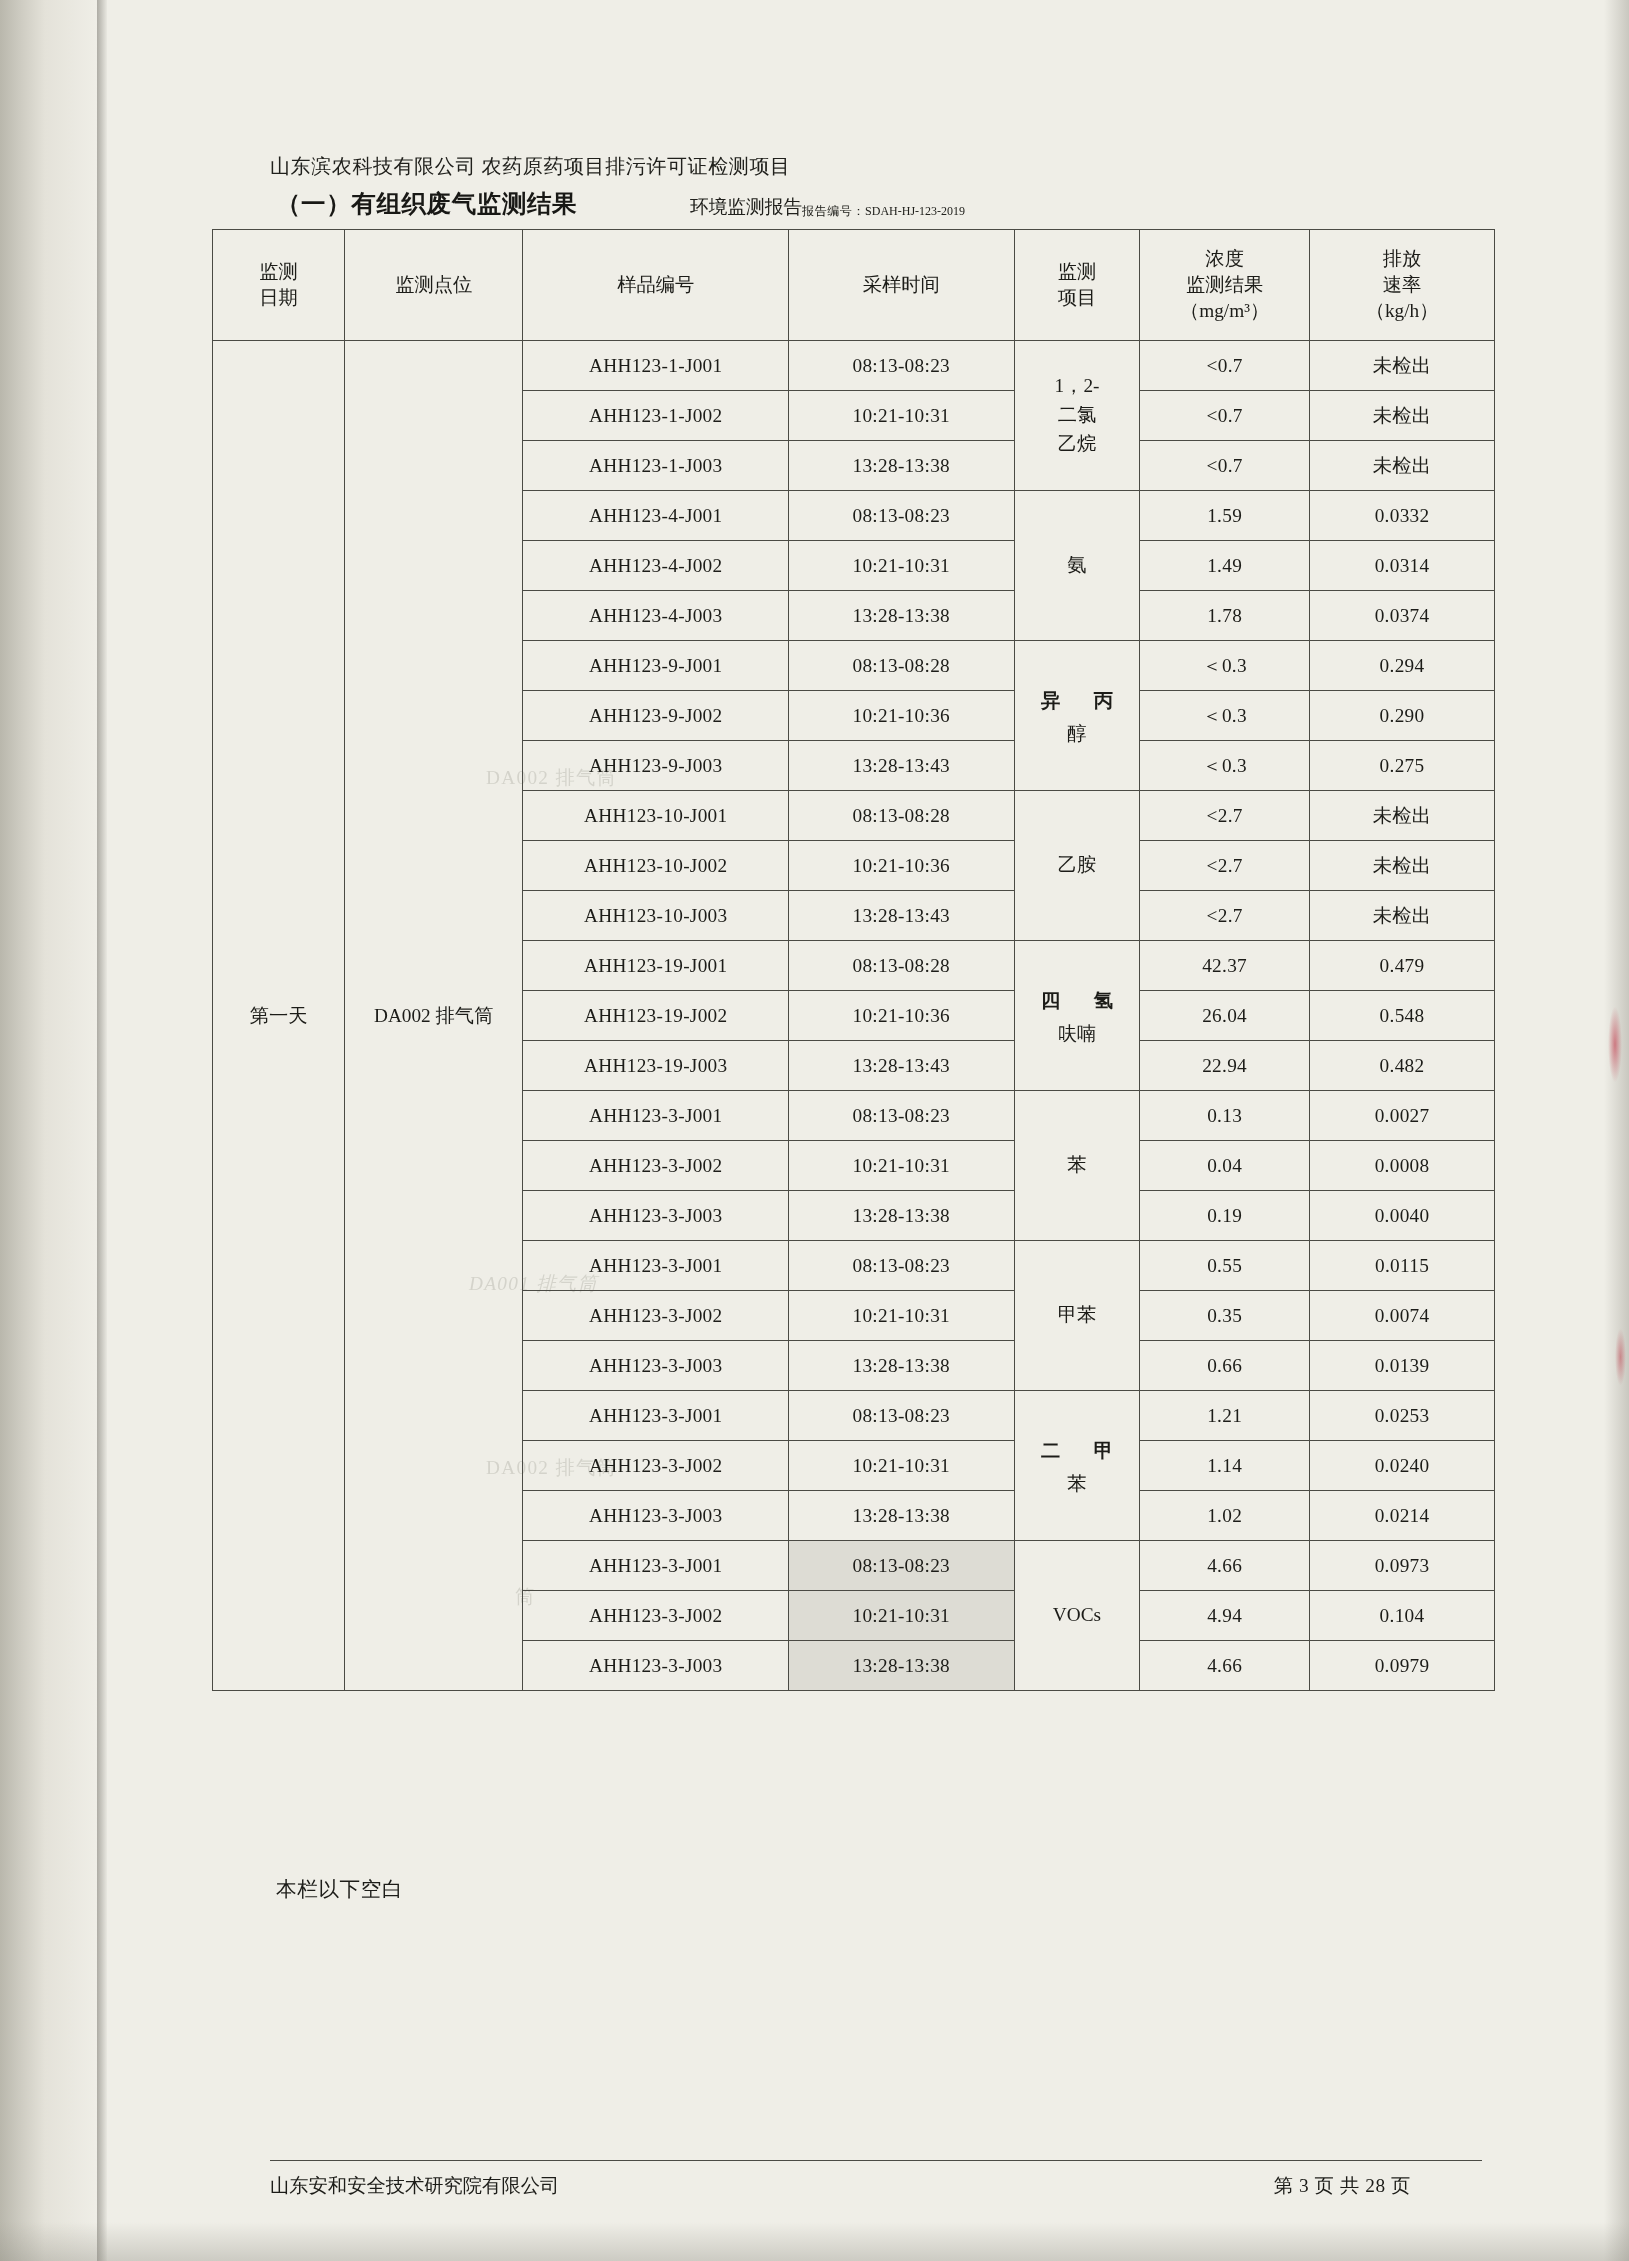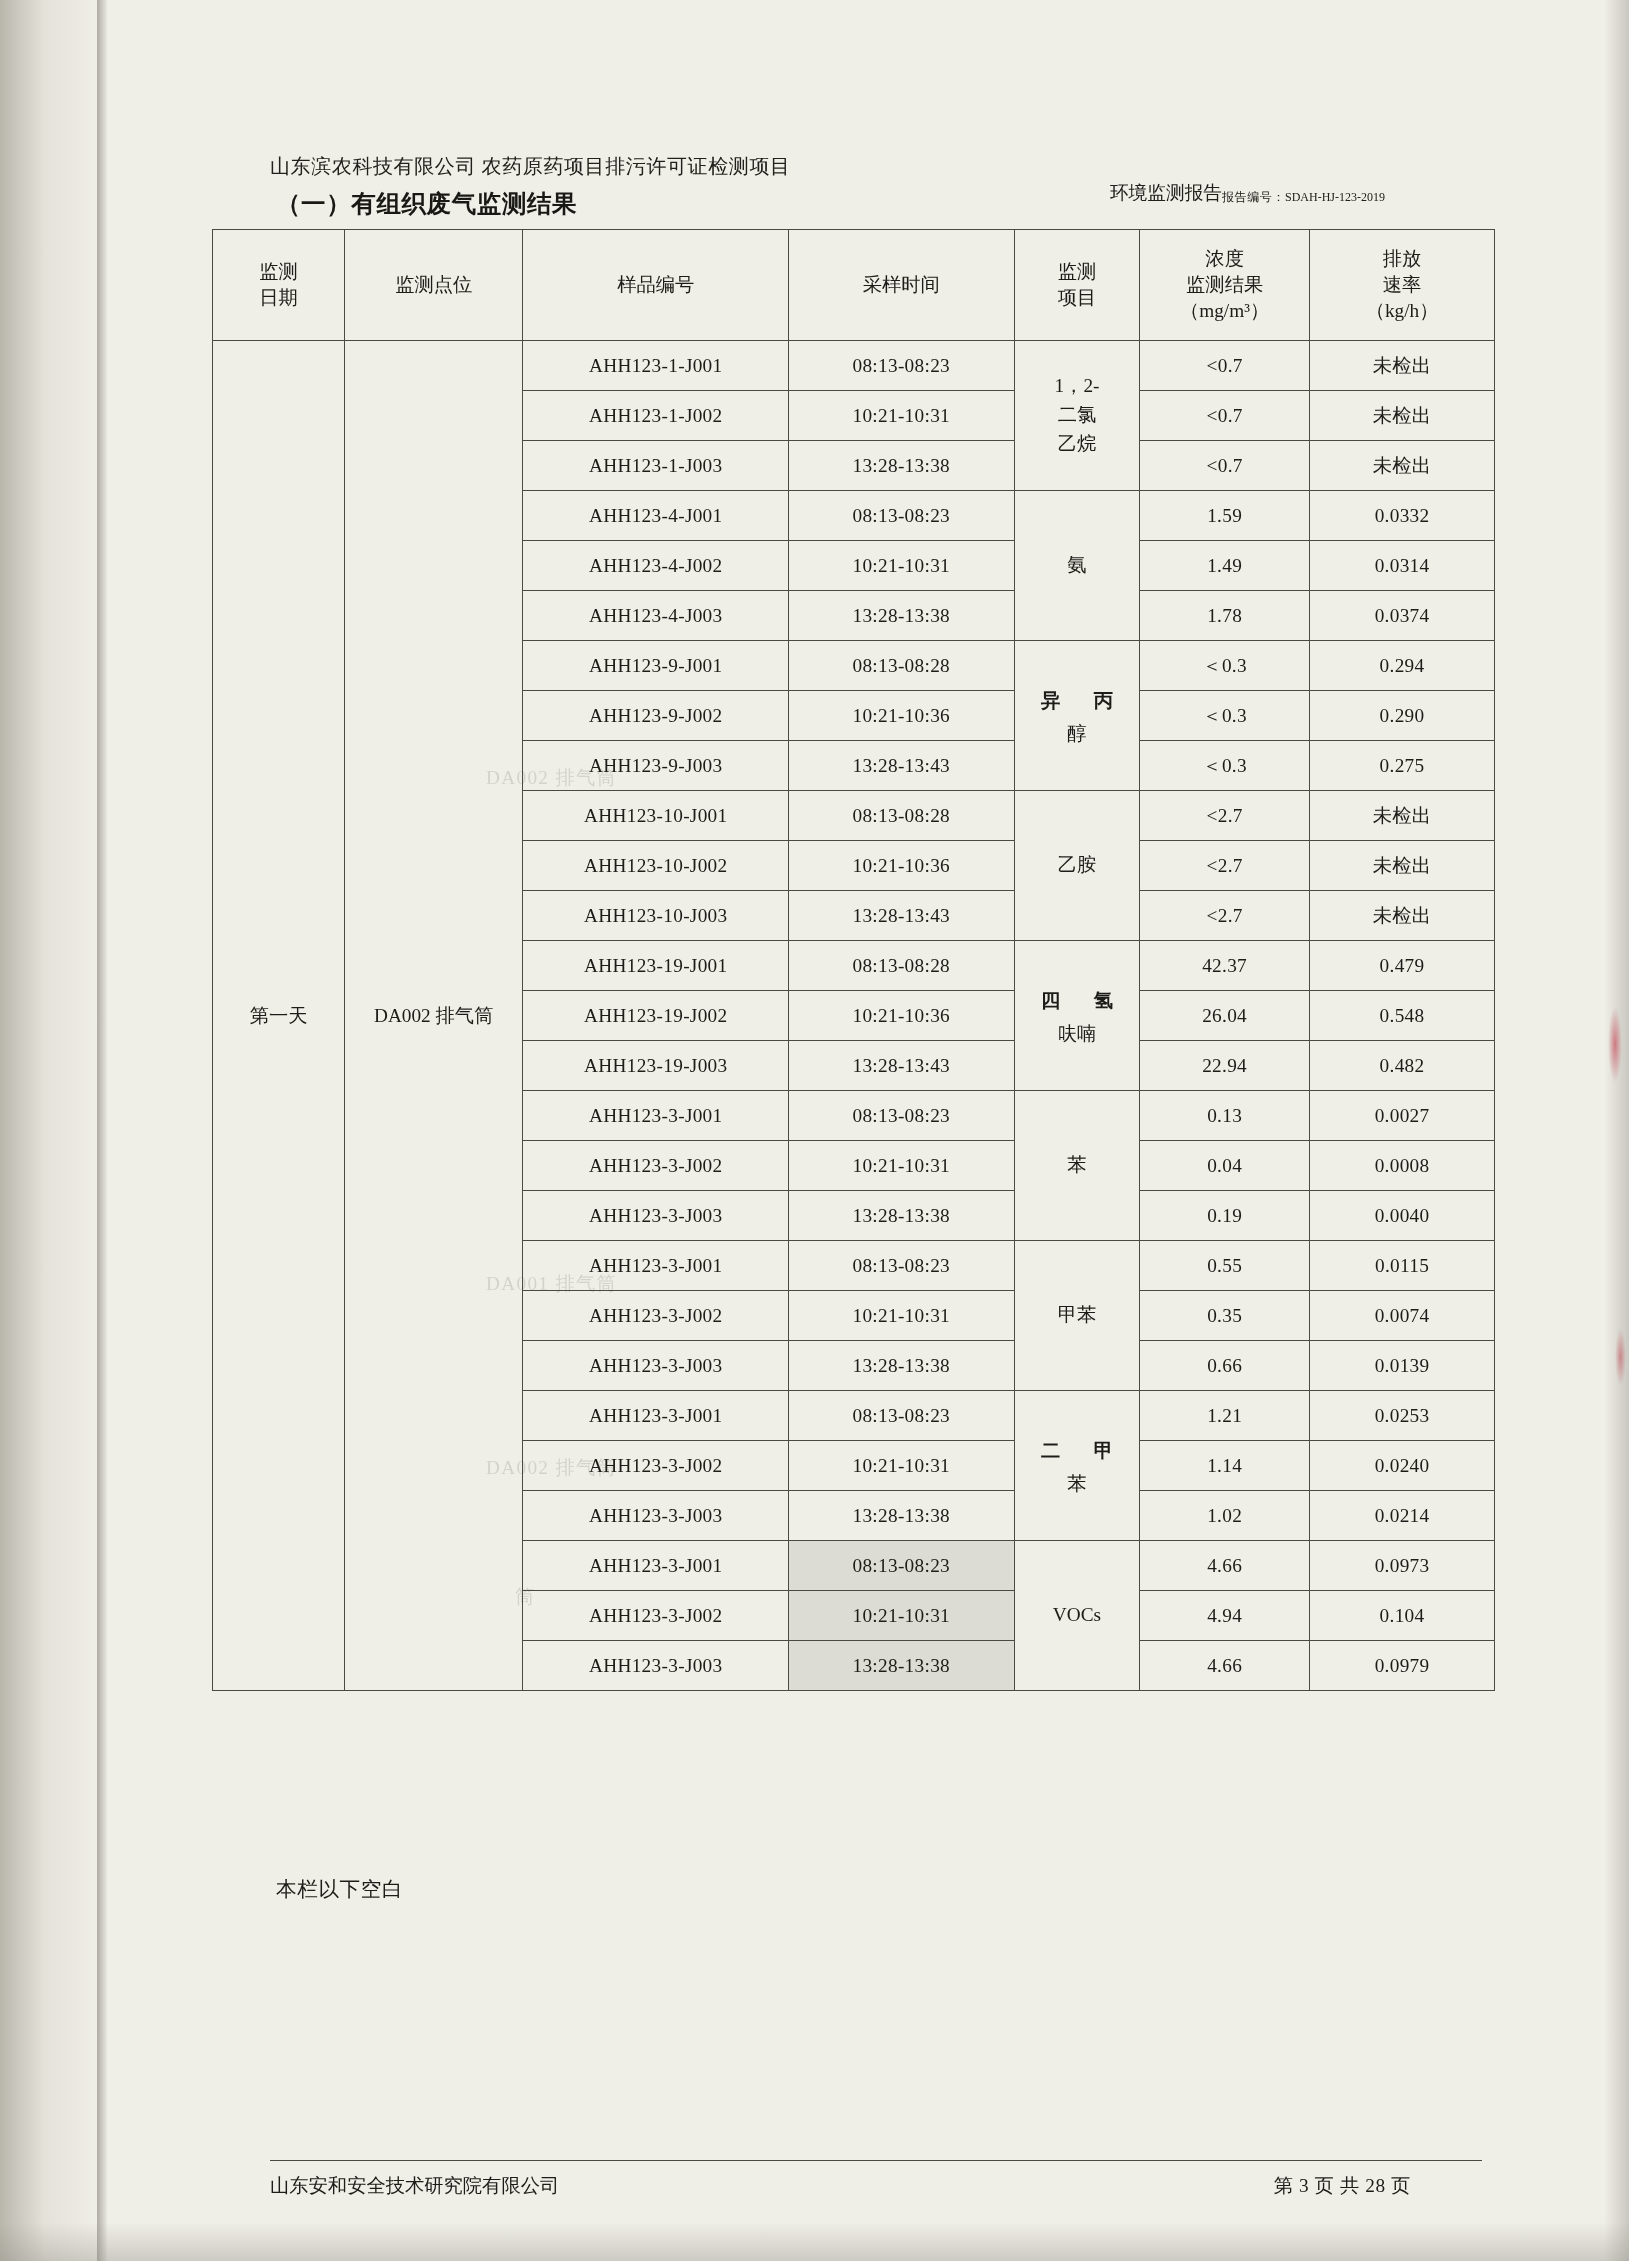--- a/index.html
+++ b/index.html
@@ -89,23 +89,24 @@
     width: 1212px;
     color: #20201c;
   }
   .header-row1 {
     font-size: 20px;
     letter-spacing: 0.6px;
     white-space: nowrap;
     margin-top: 34px;
   }
   .header-row2 {
+    margin-top: 14px;
     font-size: 18.7px;
     display: flex;
-    justify-content: flex-end;
+    justify-content: center;
     align-items: flex-end;
   }
   .report-no {
     font-size: 12px;
     letter-spacing: 0.6px;
     margin-right: 97px;
   }
   .report-no .code {
     font-family: "Liberation Serif", serif;
     letter-spacing: 0px;
@@ -208,21 +209,21 @@
   
   .ghost {
     position: absolute;
     color: rgba(120,118,105,0.22);
     font-size: 19.3px;
     letter-spacing: 1.3px;
     pointer-events: none;
     user-select: none;
   }
   .g1 { top: 764px; left: 293px; }
-  .g2 { top: 1270px; left: 293px; }
+  .g2 { top: 1270px; left: 276px; font-style: italic; }
   .g3 { top: 1454px; left: 293px; }
   .g4 { top: 1583px; left: 322px; }
 </style>
 </head>
 <body>
 
 <div class="page">
   <div class="paper-shade"></div>
   <div class="spine"></div>
   <div class="edge-right"></div>

